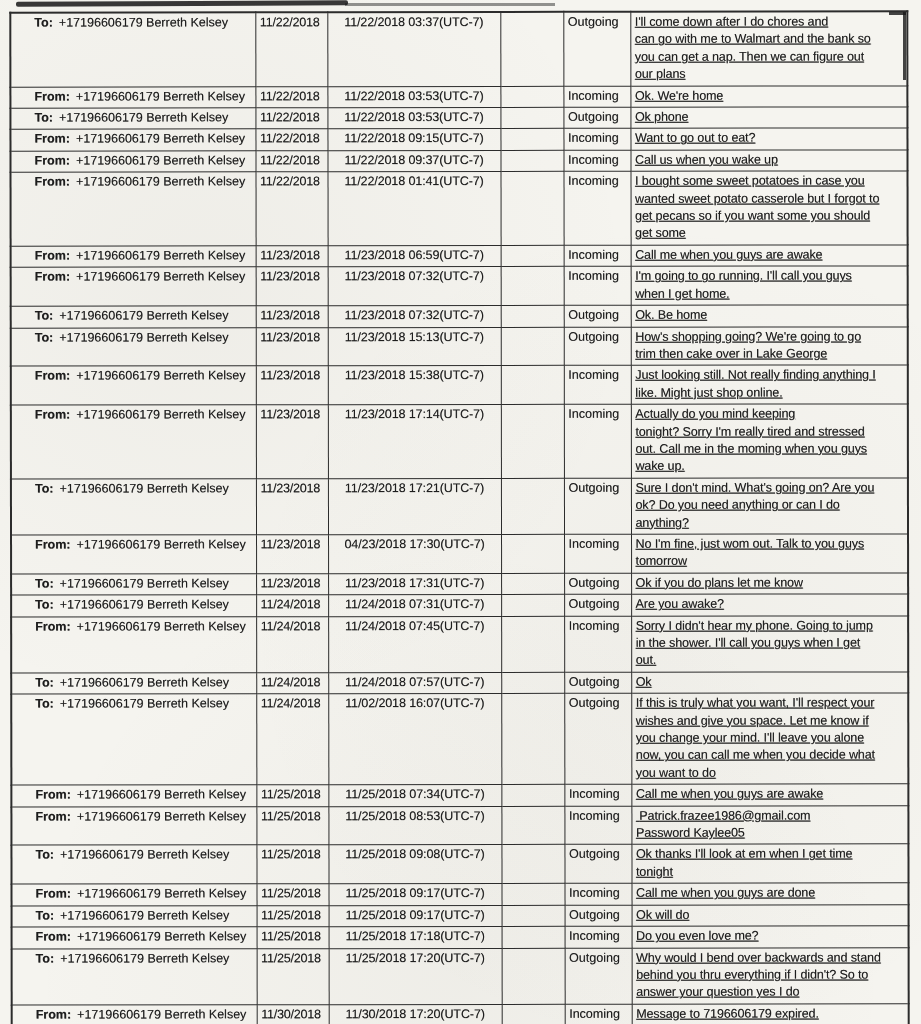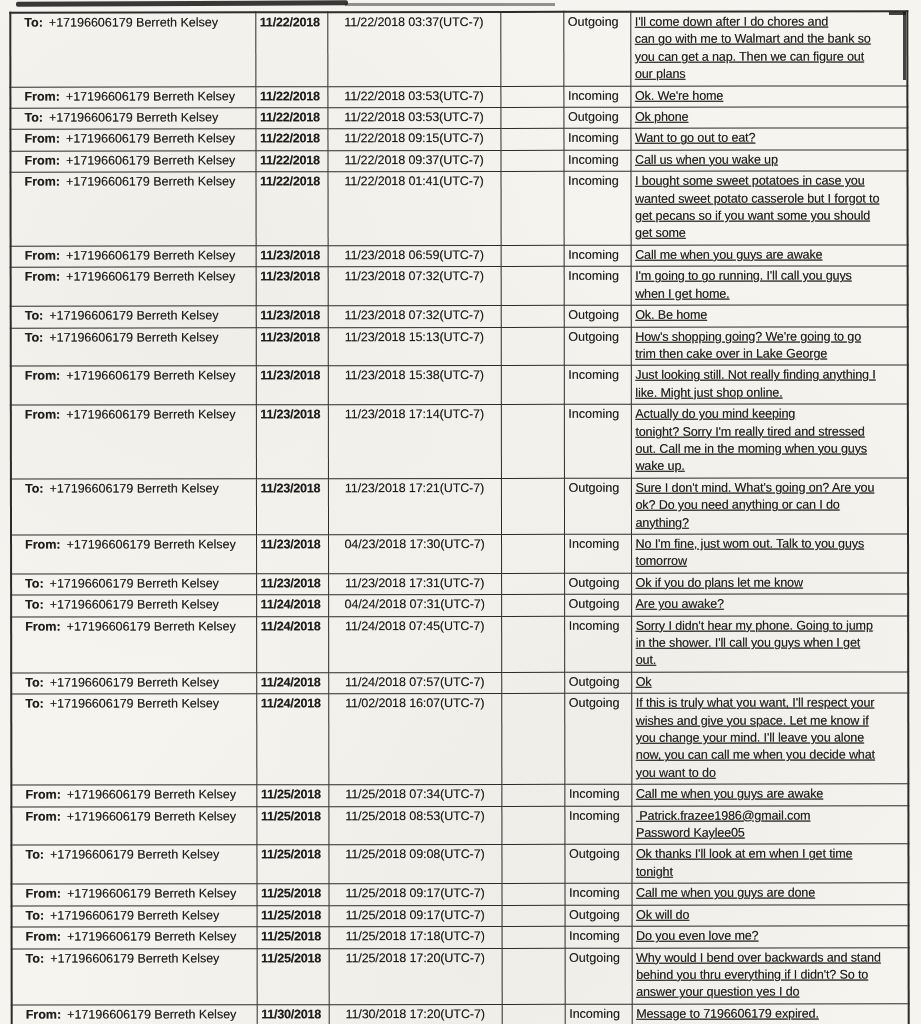--- a/index.html
+++ b/index.html
@@ -35,23 +35,23 @@
     vertical-align: top;
     padding: 1px 4px 2px 4px;
     font-size: 12.5px;
     line-height: 17.4px;
     color: #1d1d1d;
     text-shadow: 0.2px 0.2px 0.4px rgba(25,25,25,0.5);
     white-space: pre-wrap;
     overflow: hidden;
     word-wrap: break-word;
   }
-  td.sender  { padding-left: 13px; }
+  td.sender  { padding-left: 23px; }
   td.sender .lbl { font-weight: bold; margin-right: 6px; }
-  td.datec   { letter-spacing: -0.2px; font-weight: bold; }
+  td.datec   { letter-spacing: -0.2px; }
   td.dtimec  { letter-spacing: -0.1px; text-align: center; }
   td.msg     { letter-spacing: -0.1px; text-decoration: underline; }
 
   
   .artifact { position: absolute; background: #161616; }
   .streak-1 { left: 16px;  top: 1px;  width: 332px; height: 5px; border-radius: 2px; opacity: 0.85; transform: rotate(-0.25deg); }
   .streak-2 { left: 345px; top: 3px;  width: 210px; height: 2.5px; opacity: 0.45; }
   .corner-h { left: 889px; top: 12px; width: 17px;  height: 3px;  opacity: 0.8; }
   .corner-v { left: 903px; top: 12px; width: 2.5px; height: 68px; opacity: 0.8; }
 </style>
@@ -221,21 +221,21 @@
       <td class="datec">11/23/2018</td>
       <td class="dtimec">11/23/2018 17:31(UTC-7)</td>
       <td></td>
       <td>Outgoing</td>
       <td class="msg">Ok if you do plans let me know</td>
     </tr>
 
     <tr>
       <td class="sender"><span class="lbl">To:</span><span>+17196606179 Berreth Kelsey</span></td>
       <td class="datec">11/24/2018</td>
-      <td class="dtimec">04/24/2018 07:31(UTC-7)</td>
+      <td class="dtimec">11/24/2018 07:31(UTC-7)</td>
       <td></td>
       <td>Outgoing</td>
       <td class="msg">Are you awake?</td>
     </tr>
 
     <tr>
       <td class="sender"><span class="lbl">From:</span><span>+17196606179 Berreth Kelsey</span></td>
       <td class="datec">11/24/2018</td>
       <td class="dtimec">11/24/2018 07:45(UTC-7)</td>
       <td></td>

